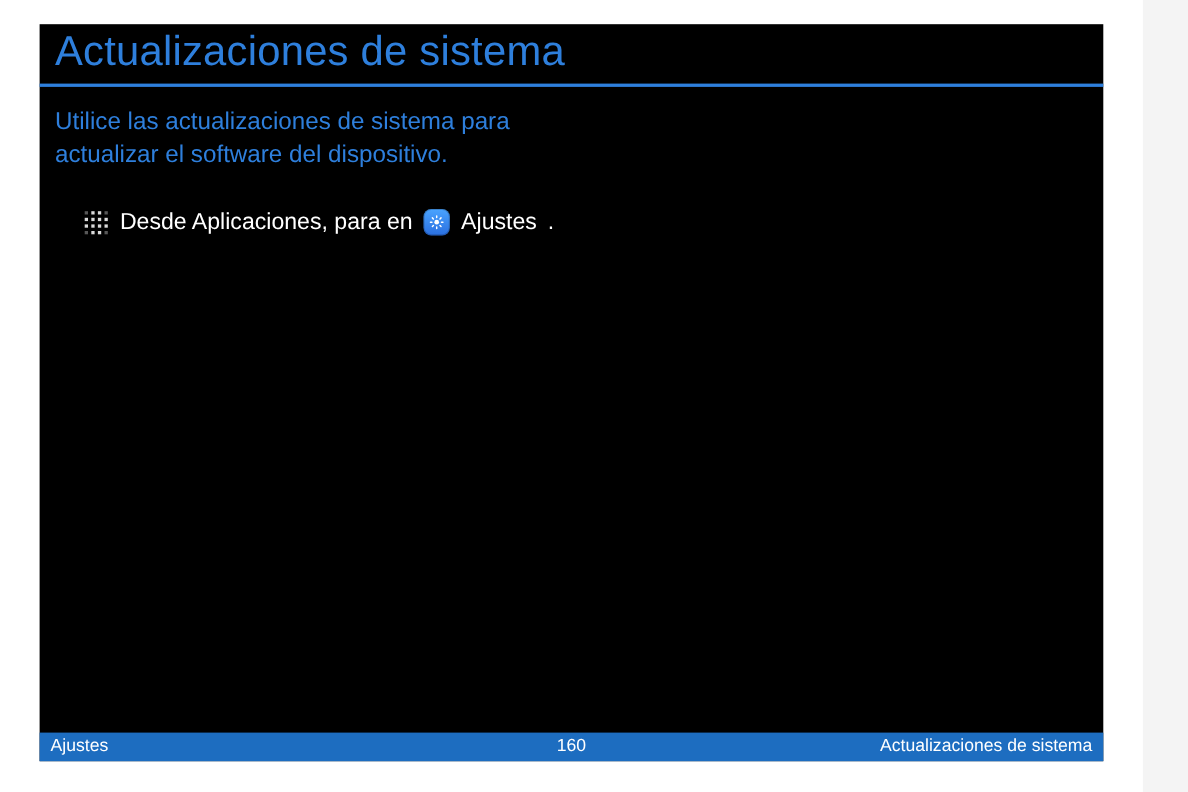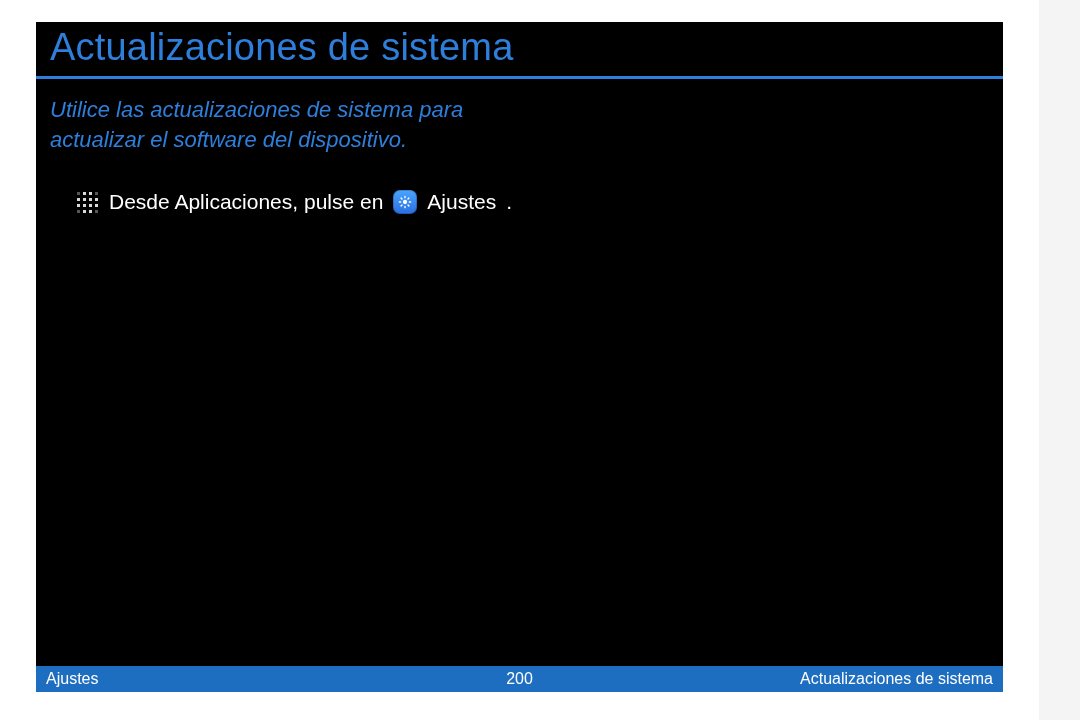--- a/index.html
+++ b/index.html
@@ -25,21 +25,20 @@
     color: #2e7fdc;
     font-size: 38px;
     font-weight: 400;
     padding: 6px 14px 8px 14px;
     line-height: 1.05;
     border-bottom: 3px solid #2e7fdc;
     letter-spacing: 0.2px;
   }
   .intro {
     color: #2e7fdc;
-    font-style: italic;
     font-size: 22px;
     line-height: 1.35;
     padding: 16px 14px 0 14px;
     max-width: 470px;
     font-weight: 400;
   }
   .instruction-row {
     display: flex;
     align-items: center;
     gap: 10px;
@@ -112,35 +111,35 @@
         <span></span>
           <span></span>
           <span></span>
           <span></span>
         <span></span>
           <span></span>
           <span></span>
           <span></span>
       </span>
 
-      <span>Desde Aplicaciones, pulse en</span>
+      <span>Desde Aplicaciones, para en</span>
 
       <span class="settings-pill">
         <svg viewBox="0 0 24 24" fill="none" stroke="#fff" stroke-width="2">
           <circle cx="12" cy="12" r="3.2" fill="#fff" stroke="none"></circle>
           <path d="M12 3.5v2M12 18.5v2M20.5 12h-2M5.5 12h-2
                    M17.9 6.1l-1.4 1.4M7.5 16.5l-1.4 1.4
                    M17.9 17.9l-1.4-1.4M7.5 7.5 6.1 6.1" stroke-linecap="round"></path>
         </svg>
       </span>
 
       <span>Ajustes</span>
         <span>.</span>
     </div>
 
     <div class="footer">
       <div class="left">Ajustes</div>
-      <div class="center">200</div>
+      <div class="center">160</div>
       <div class="right">Actualizaciones de sistema</div>
     </div>
 
   </div>
 </div>
 
 </body></html>

